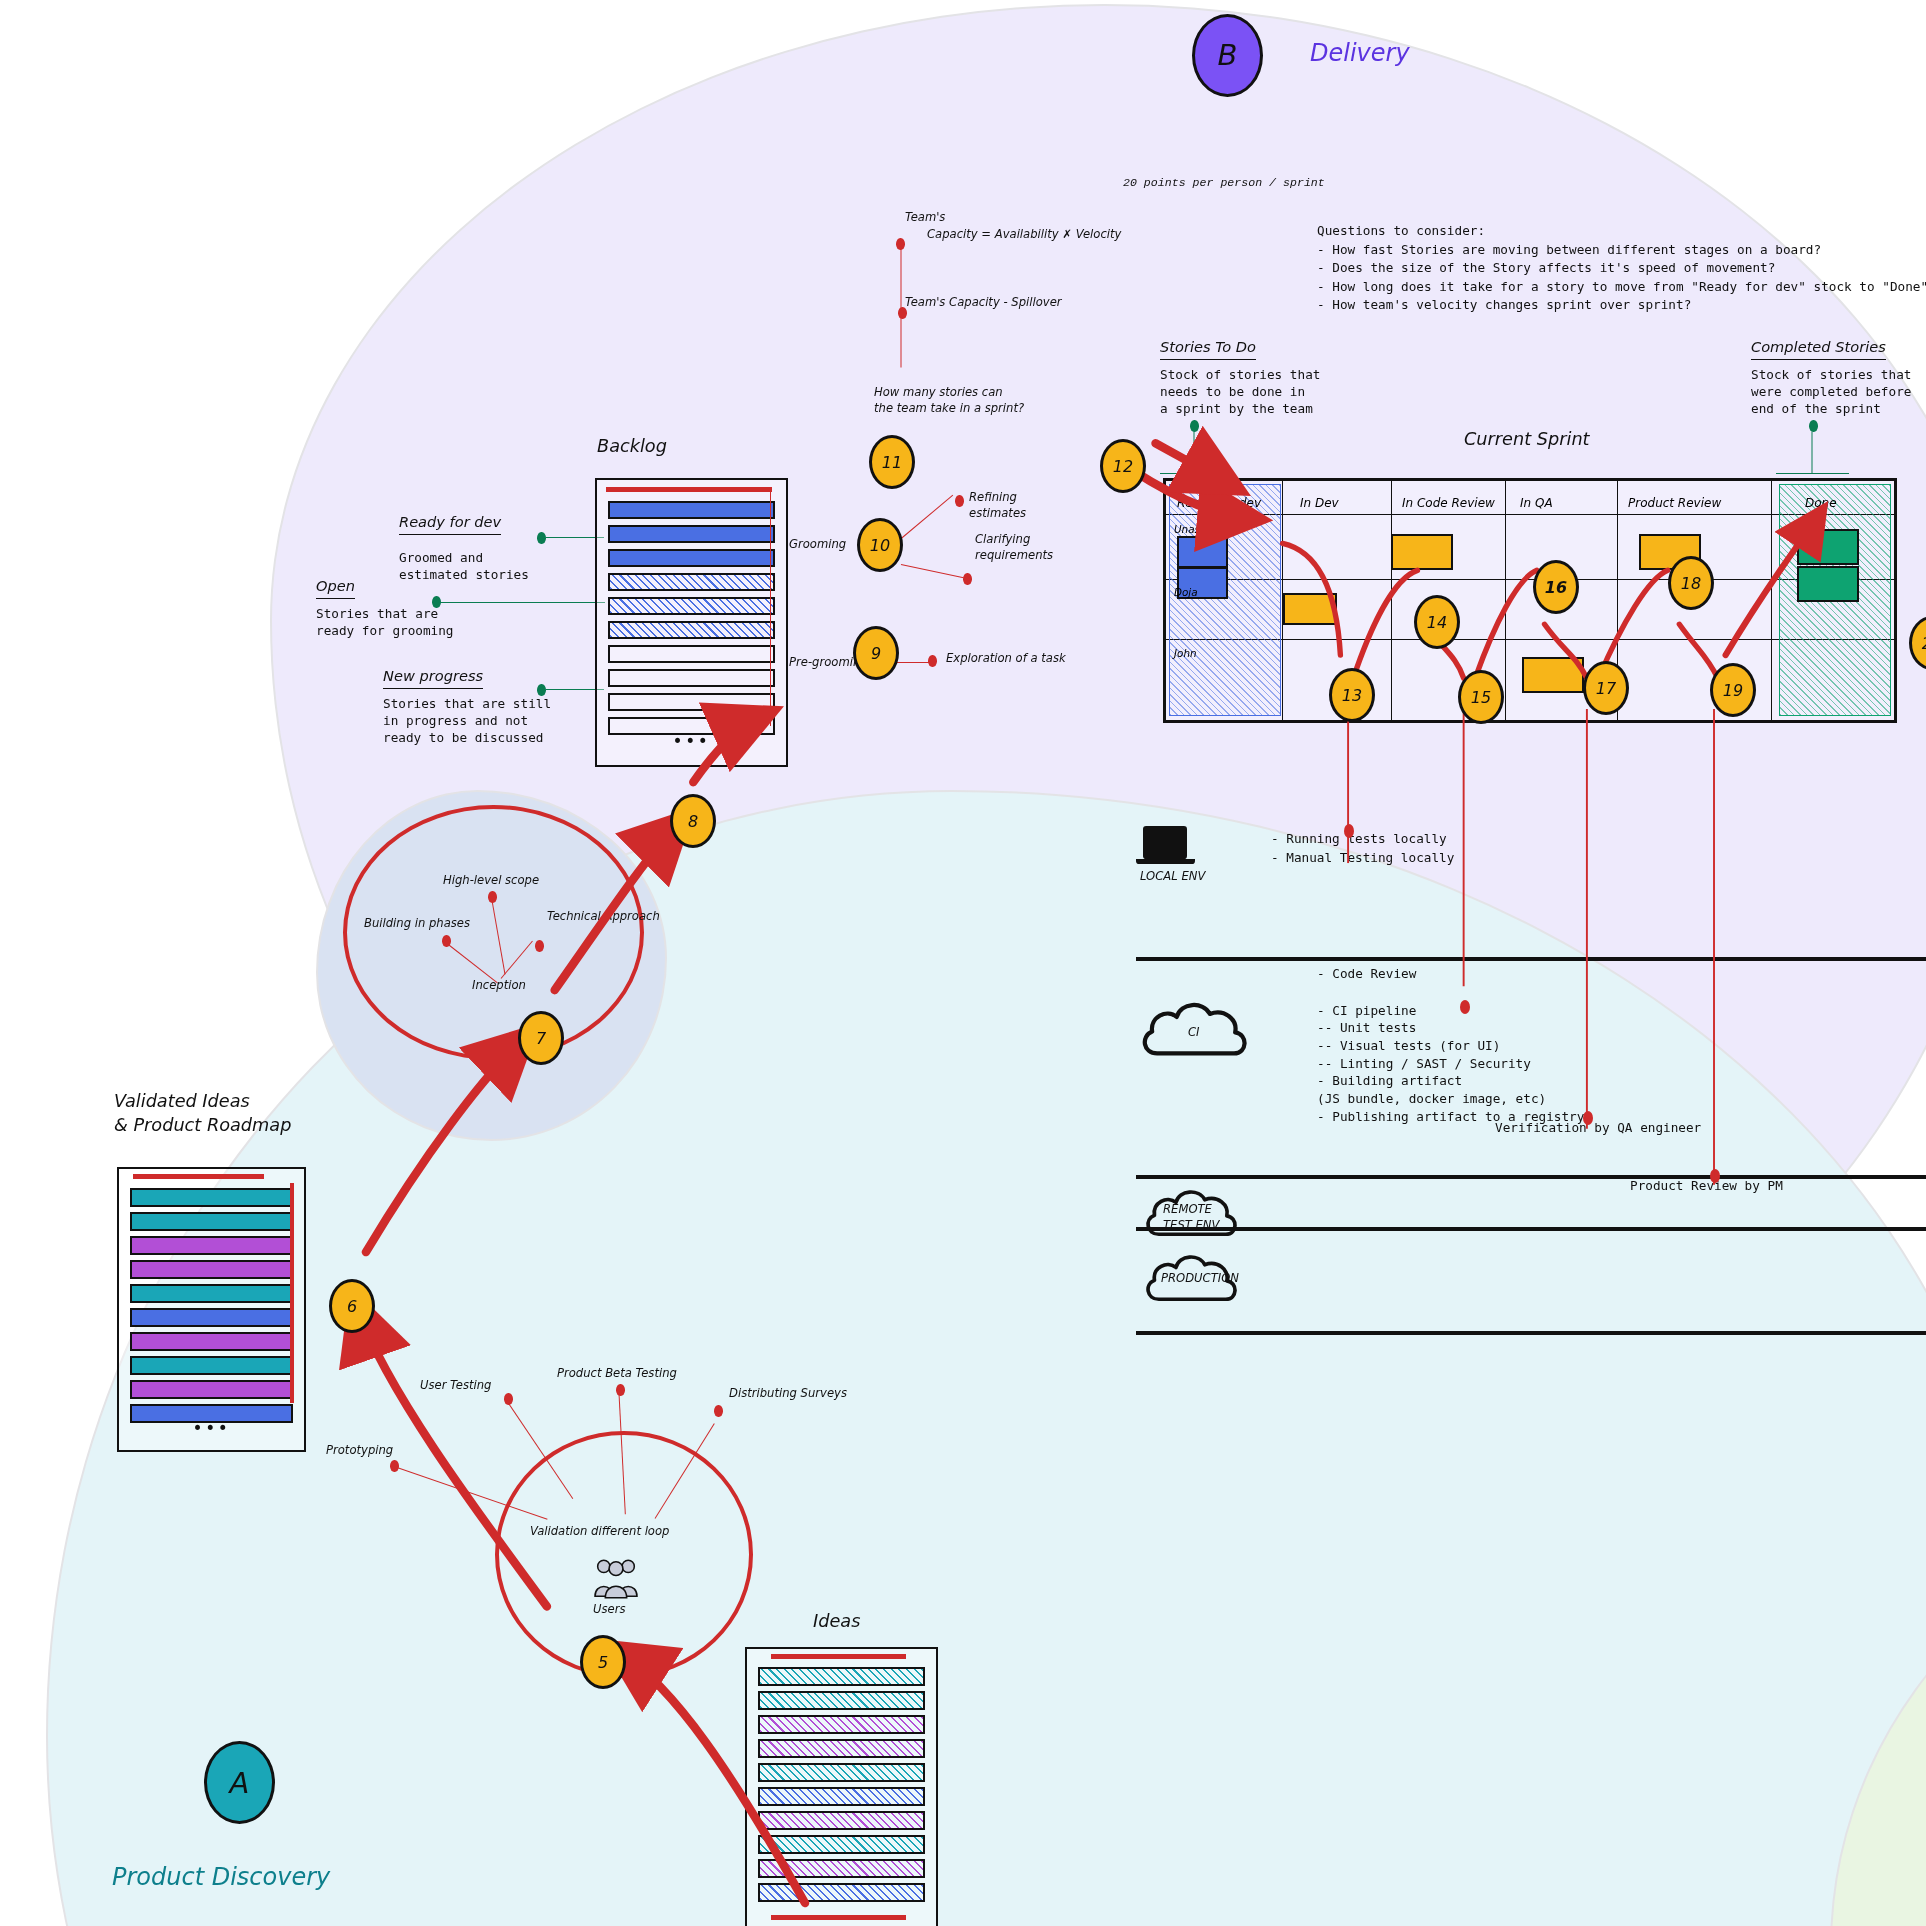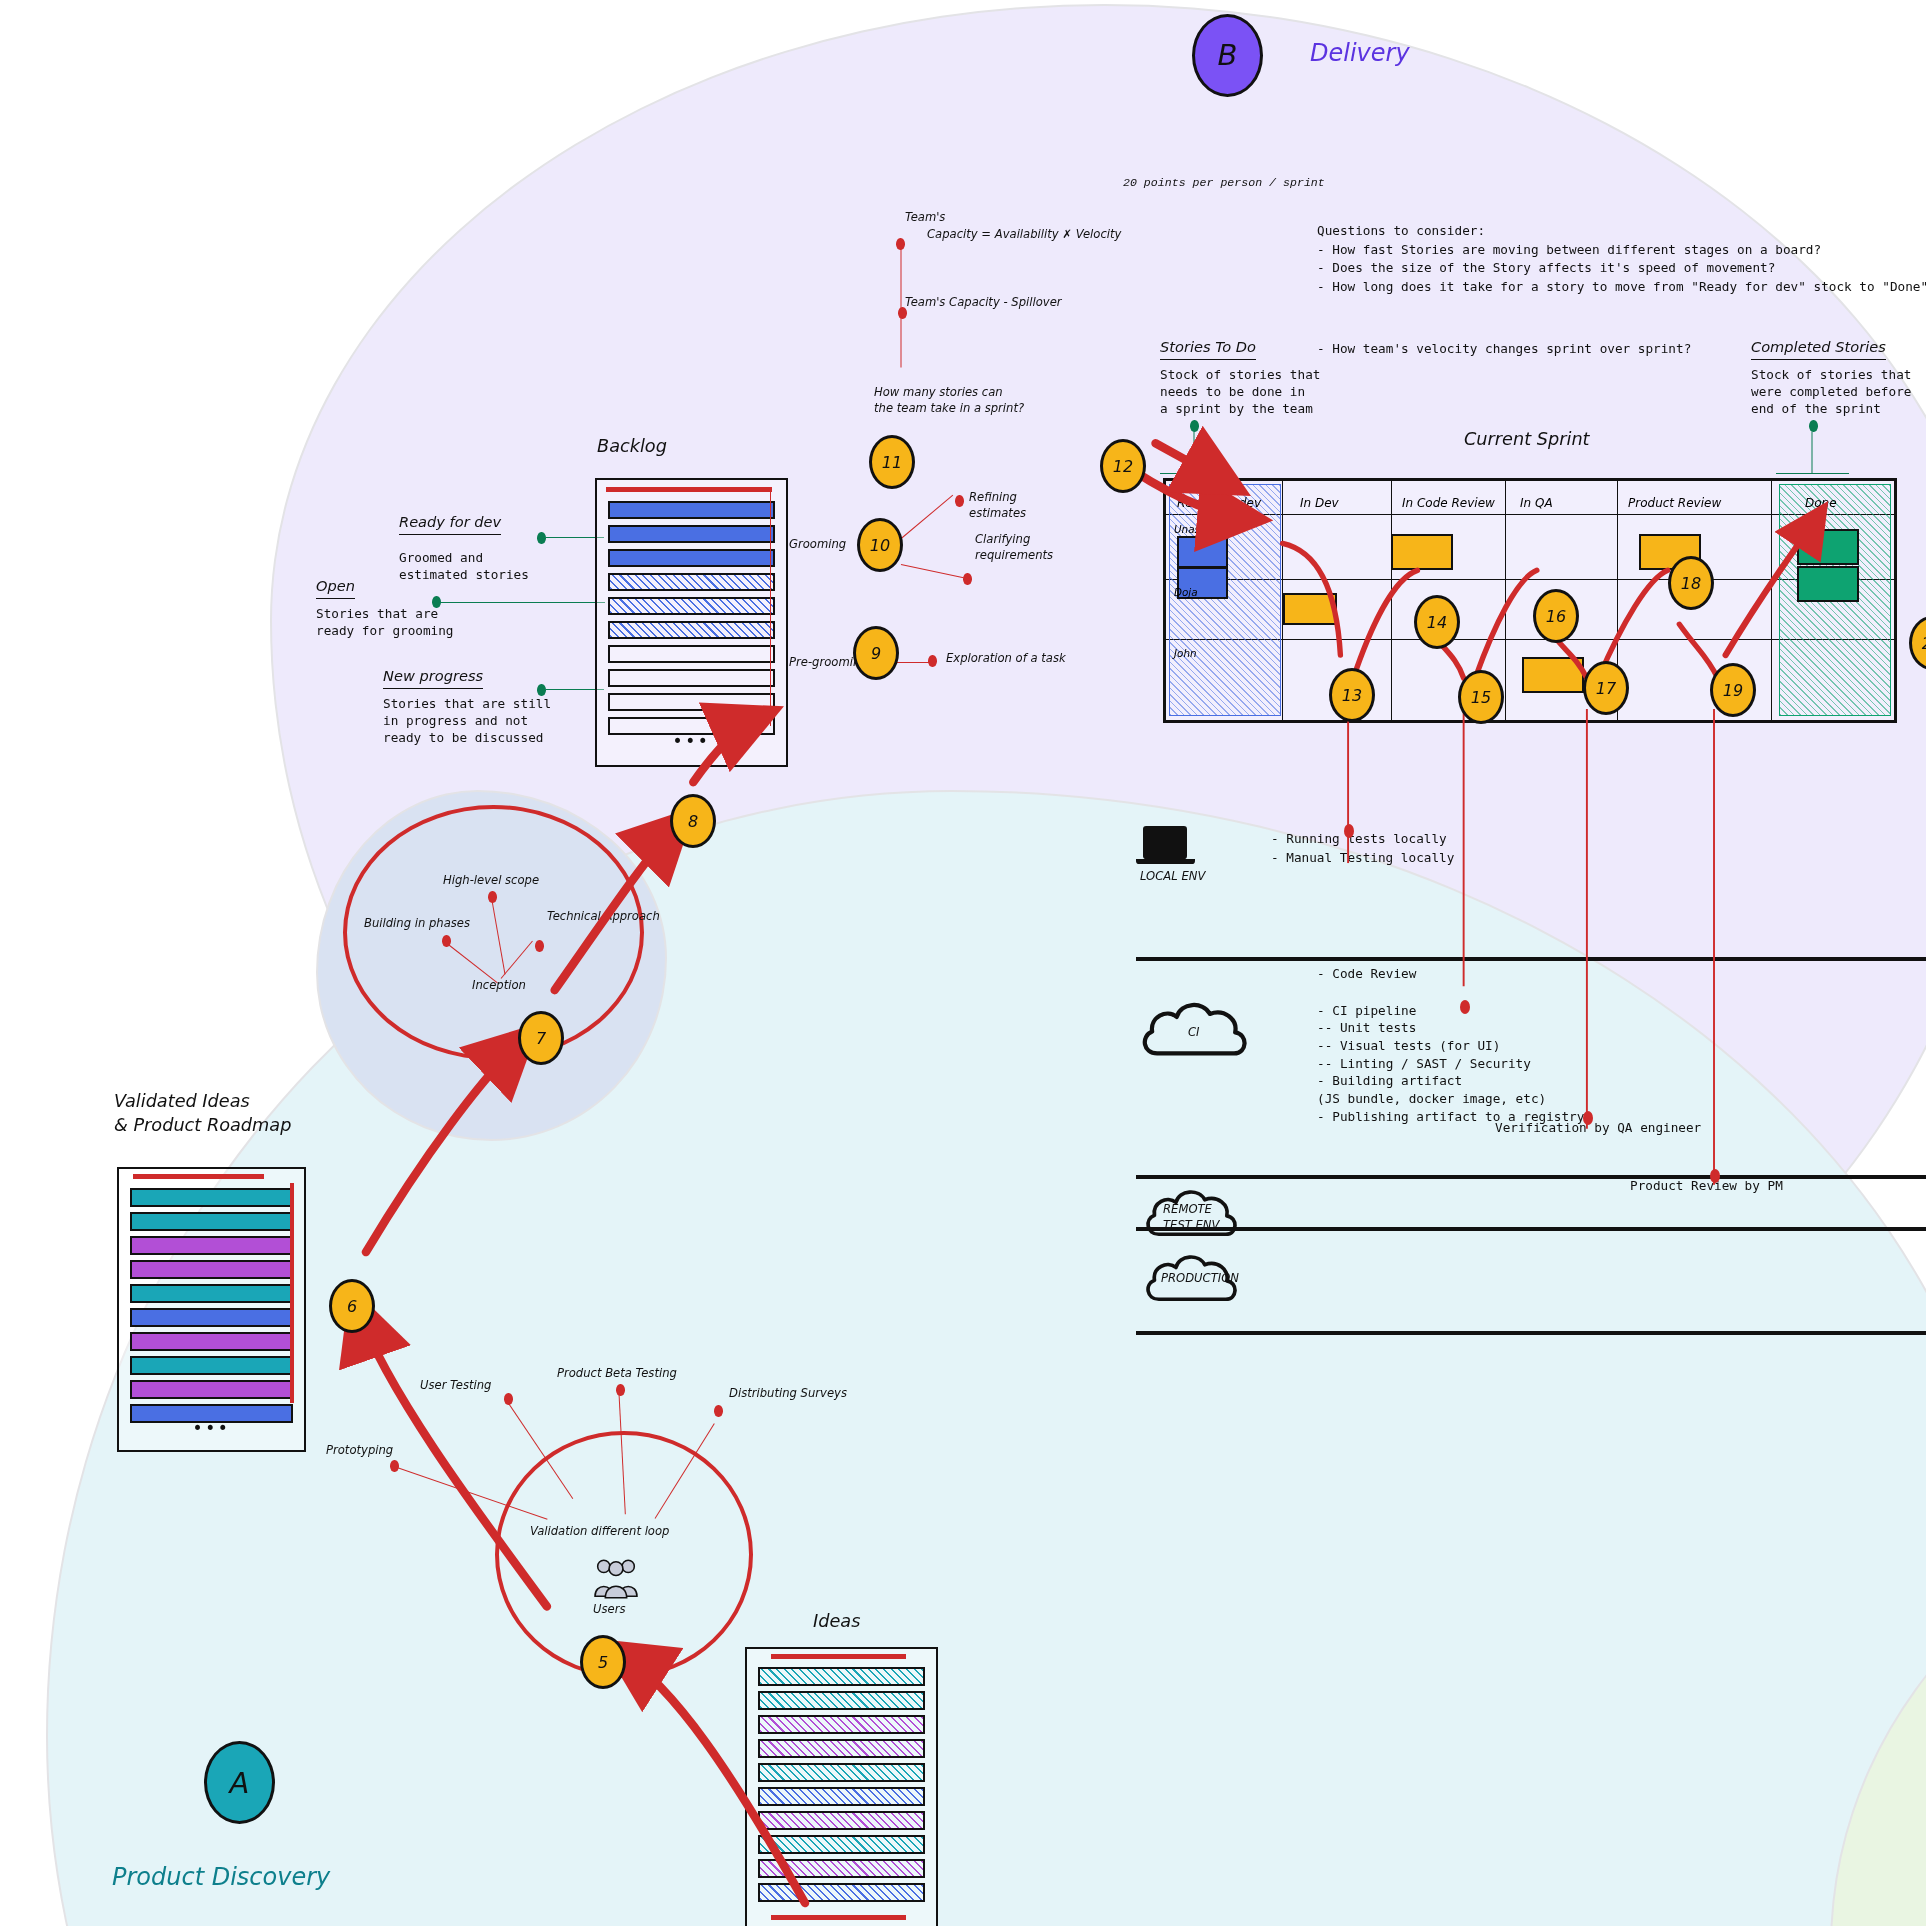--- a/index.html
+++ b/index.html
@@ -197,21 +197,21 @@
   <div class="line" style="left:901px;top:247px;width:65px;transform:rotate(90deg);"></div>
   <div class="line" style="left:901px;top:317px;width:50px;transform:rotate(90deg);"></div>
 
   <div class="txt t-small" style="left:874px;top:385px;">How many stories can
 the team take in a sprint?</div>
 
   <div class="txt t-body" style="left:1317px;top:222px;">Questions to consider:</div>
   <div class="txt t-body" style="left:1317px;top:241px;">- How fast Stories are moving between different stages on a board?</div>
   <div class="txt t-body" style="left:1317px;top:259px;">- Does the size of the Story affects it's speed of movement?</div>
   <div class="txt t-body" style="left:1317px;top:278px;">- How long does it take for a story to move from "Ready for dev" stock to "Done" stock?</div>
-  <div class="txt t-body" style="left:1317px;top:296px;margin-top:44px;">- How team's velocity changes sprint over sprint?</div>
+  <div class="txt t-body" style="left:1317px;top:296px;">- How team's velocity changes sprint over sprint?</div>
 
   <div class="txt t-head" style="left:1160px;top:337px;">Stories To Do</div>
   <div class="txt t-body" style="left:1160px;top:366px;">Stock of stories that
 needs to be done in
 a sprint by the team</div>
   <div class="pin pin-green" style="left:1190px;top:420px;"></div>
   <div class="line line-g" style="left:1194px;top:431px;width:42px;transform:rotate(90deg);border-top-width:1.5px;"></div>
   <div class="abs" style="left:1160px;top:473px;width:73px;height:0;border-top:1.5px solid #0a7d52;z-index:24;"></div>
 
   <div class="txt t-head" style="left:1751px;top:337px;">Completed Stories</div>
@@ -442,21 +442,21 @@
       <div class="step" style="left: 329px; top: 1279px;">6</div>
       <div class="step" style="left: 518px; top: 1011px;">7</div>
       <div class="step" style="left: 670px; top: 794px;">8</div>
       <div class="step" style="left: 853px; top: 626px;">9</div>
       <div class="step" style="left: 857px; top: 518px;">10</div>
       <div class="step" style="left: 869px; top: 435px;">11</div>
       <div class="step" style="left: 1100px; top: 439px;">12</div>
       <div class="step" style="left: 1329px; top: 668px;">13</div>
       <div class="step" style="left: 1414px; top: 595px;">14</div>
       <div class="step" style="left: 1458px; top: 670px;">15</div>
-      <div class="step" style="left: 1533px; top: 589px;">16</div>
+      <div class="step" style="left: 1533px; top: 560px; font-weight: bold;">16</div>
       <div class="step" style="left: 1583px; top: 661px;">17</div>
       <div class="step" style="left: 1668px; top: 556px;">18</div>
       <div class="step" style="left: 1710px; top: 663px;">19</div>
       <div class="step" style="left: 1909px; top: 616px;">20</div>
     </div>
 
 </div>
 
 
 </body></html>

